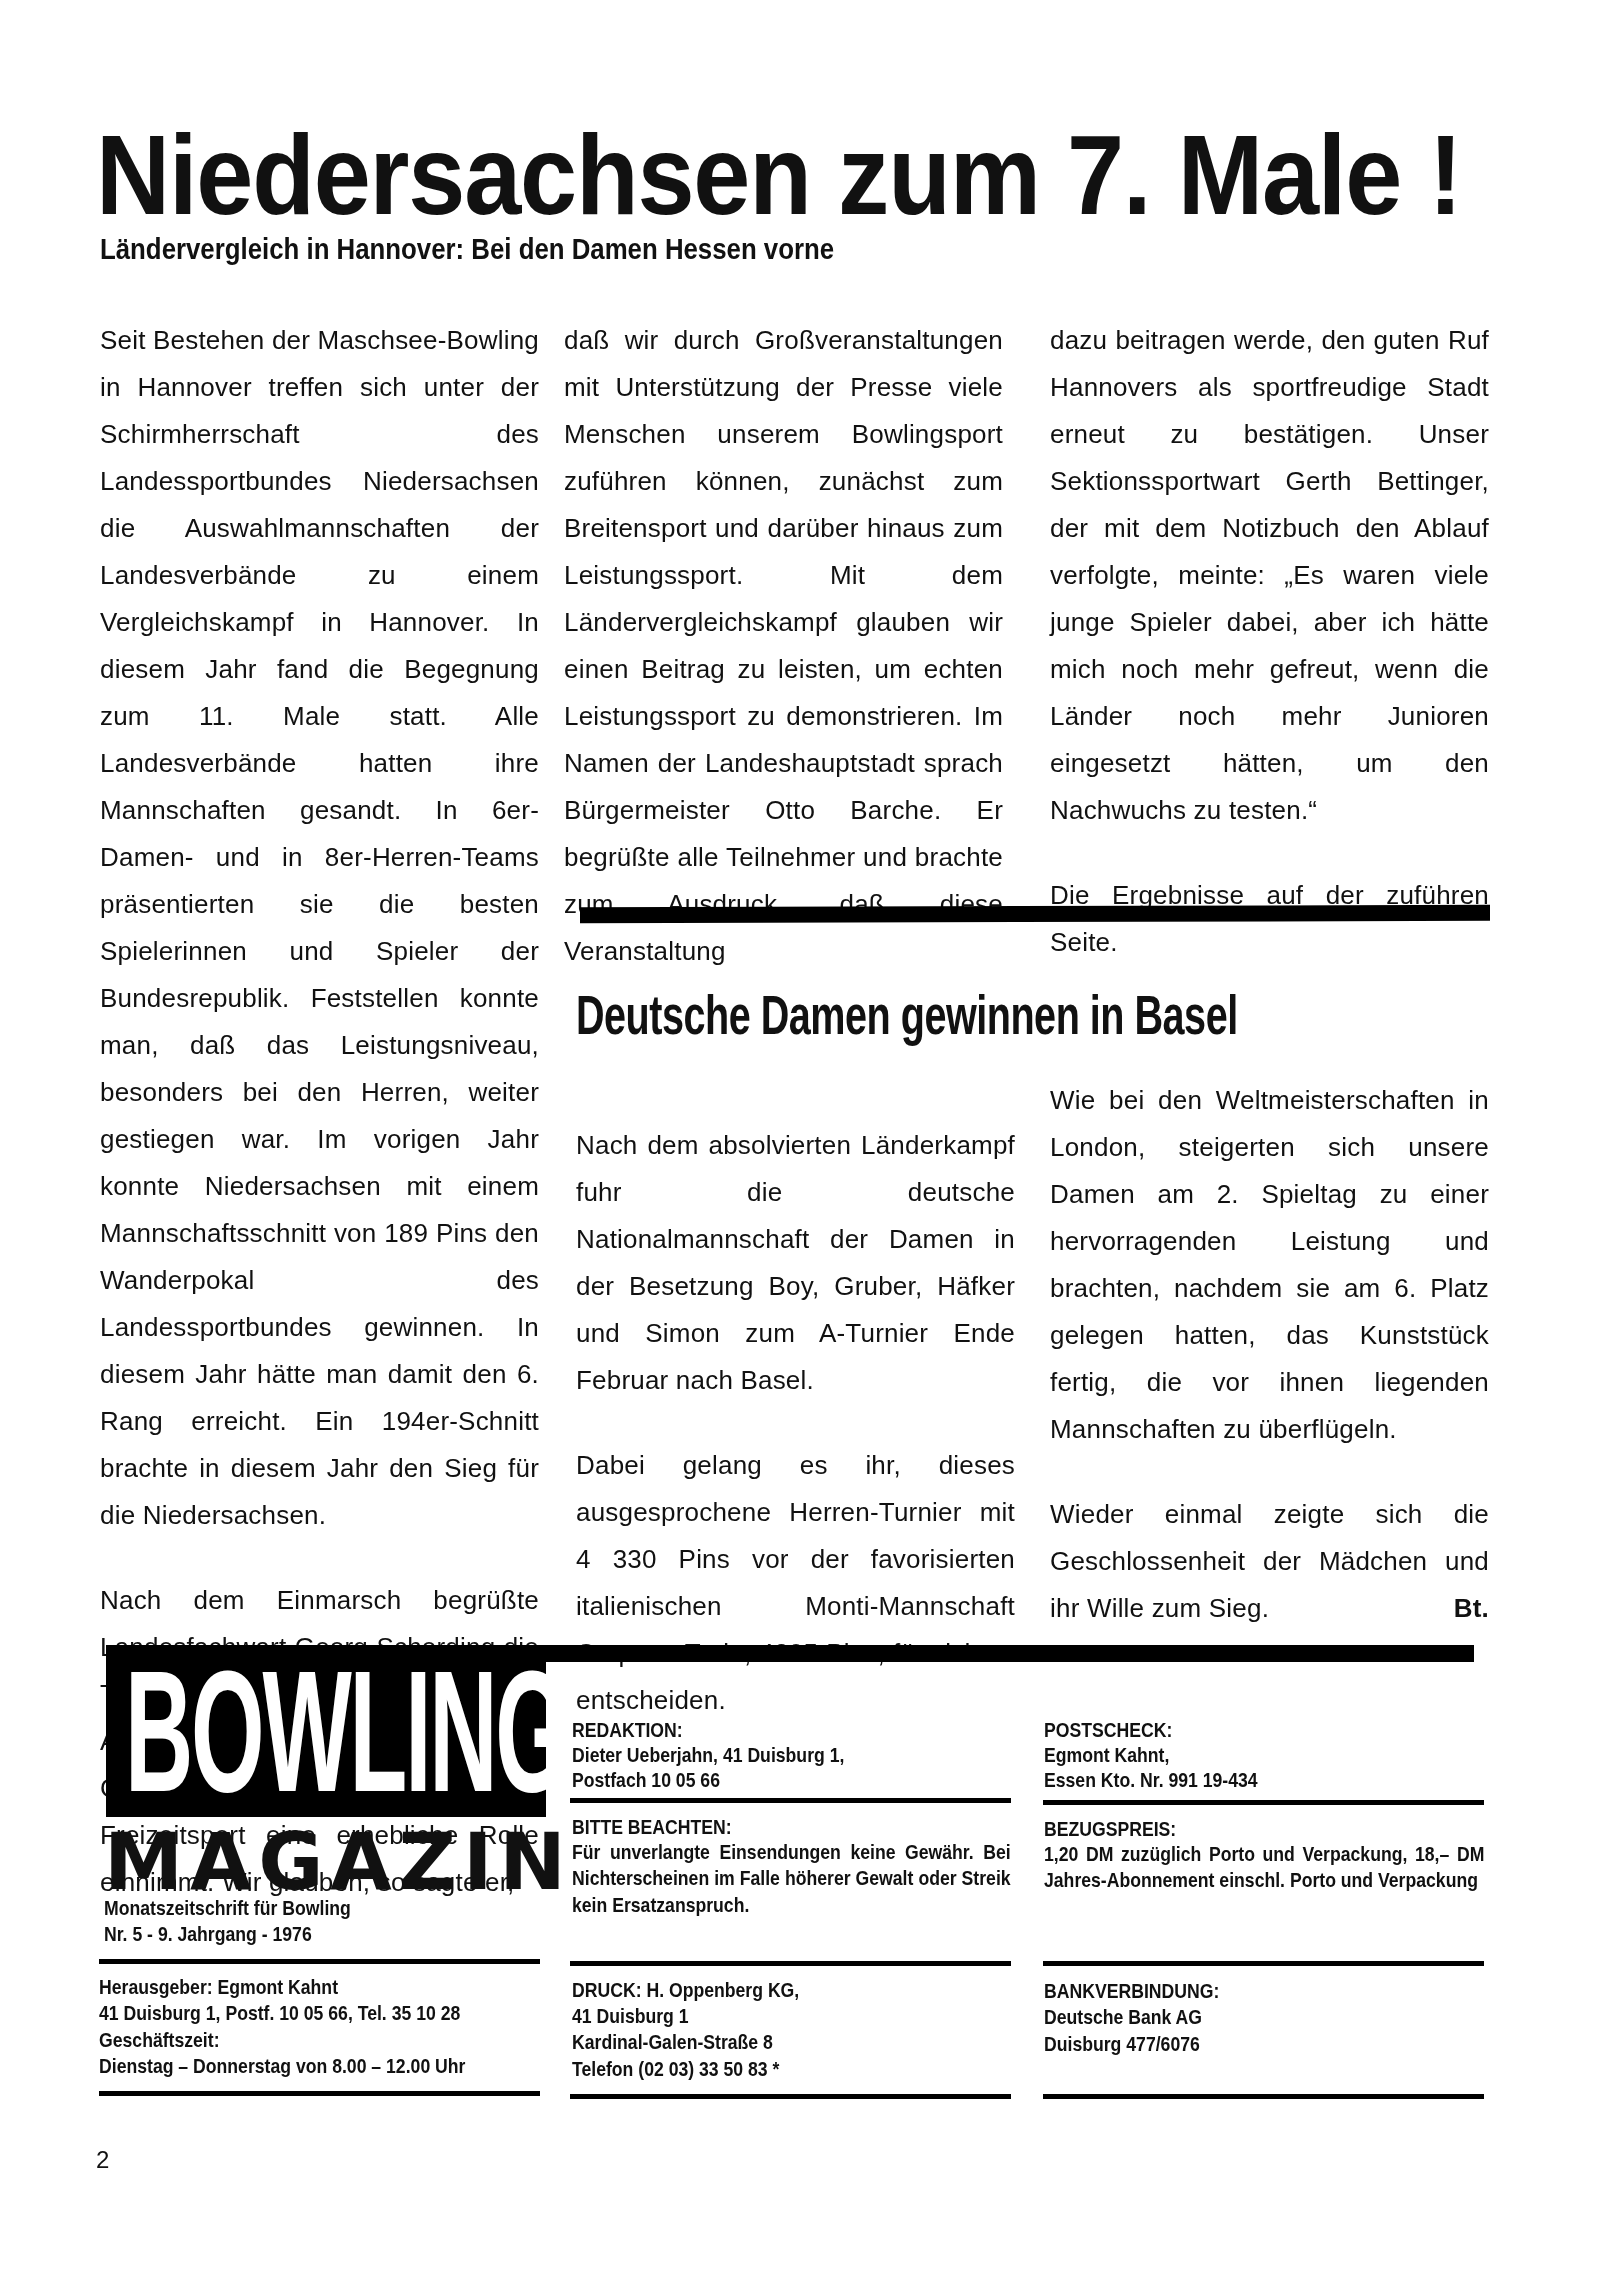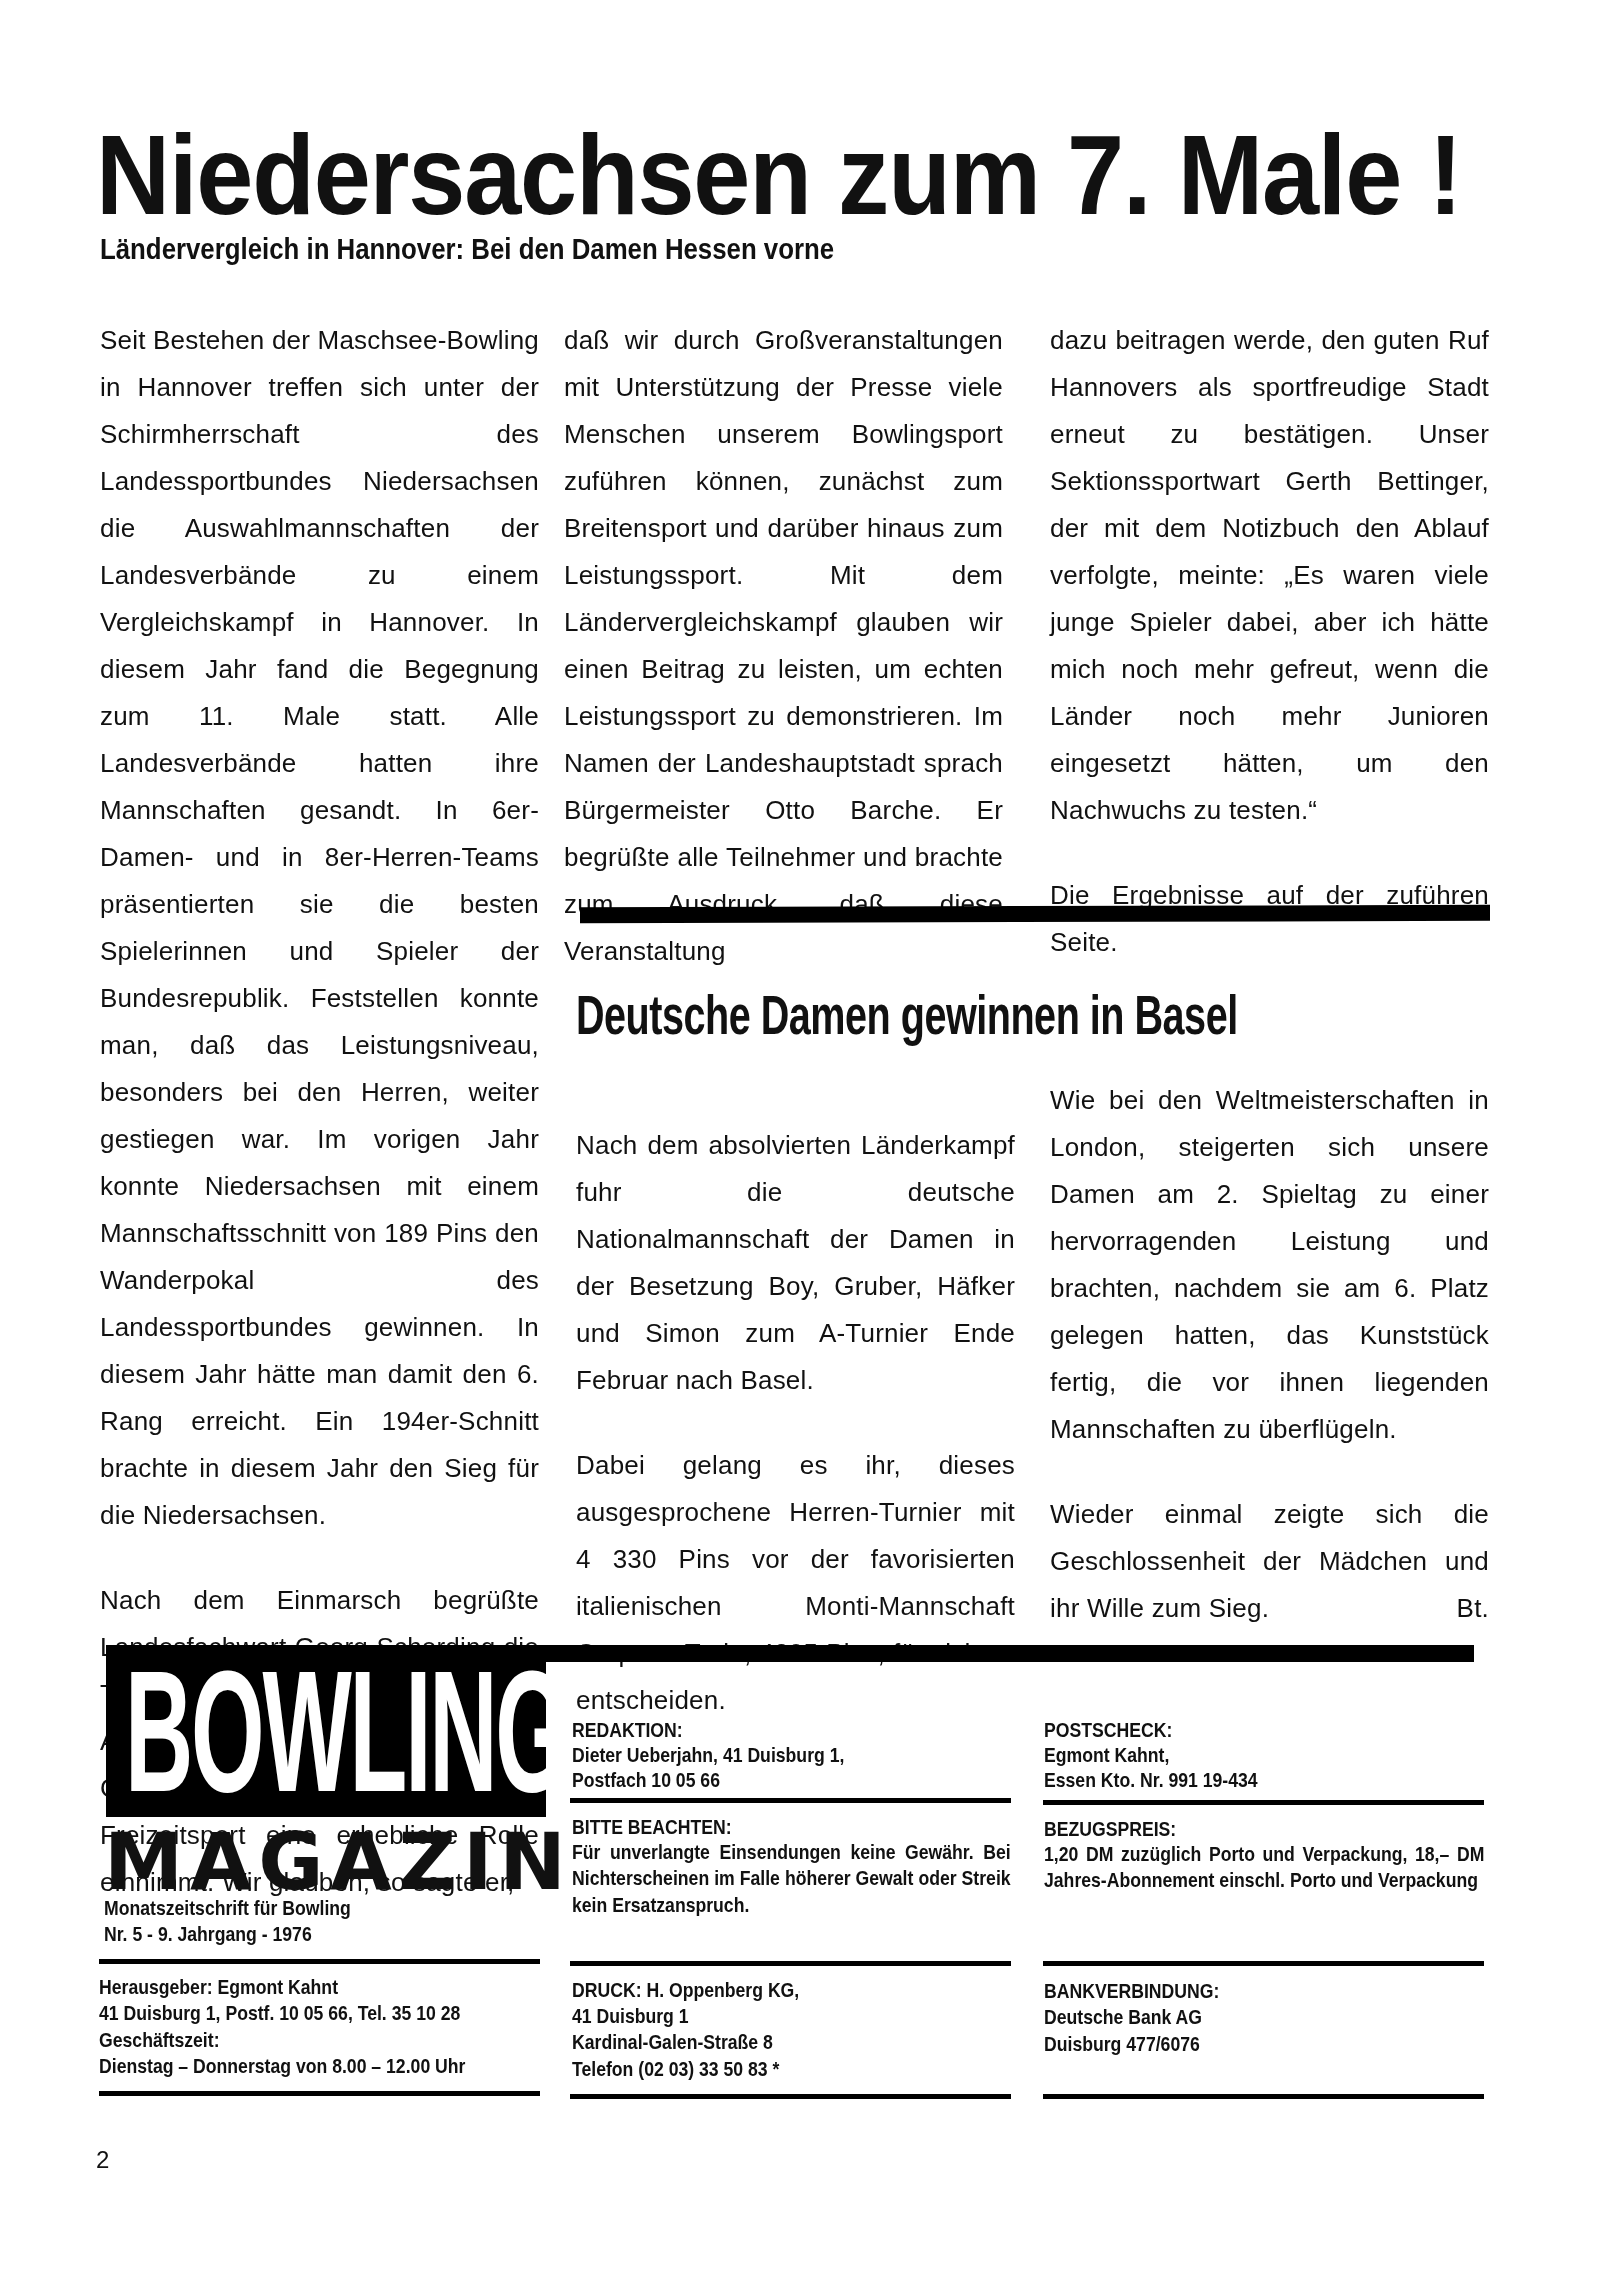--- a/index.html
+++ b/index.html
@@ -15,21 +15,21 @@
   .col p { margin:0 0 38px 0; }
   .col p:last-child { margin-bottom:0; }
   #a1c1 { left:100px; top:317px; }
   #a1c2 { left:564px; top:317px; }
   #a1c3 { left:1050px; top:317px; }
   #rule1 { left:580px; top:906px; width:910px; height:16px; background:#000; transform:rotate(-0.15deg); }
   #headline2 { left:576px; top:988px; font-size:55px; font-weight:bold; white-space:nowrap; line-height:1;
                transform:scaleX(0.72); transform-origin:left top; letter-spacing:-0.7px; }
   #a2c1 { left:576px; top:1077px;margin-top:45px; }
   #a2c2 { left:1050px; top:1077px; }
-  .sig { font-weight:normal; float:right; }
+  .sig { font-weight:bold; float:right; }
 
   
   #topbar { left:106px; top:1645px; width:1368px; height:17px; background:#000; }
   #logo-box { left:106px; top:1645px; width:440px; height:172px; background:#000; overflow:hidden; }
   #logo-bowling { left:125px; top:1650px; width:409px; height:162px; color:#fff; font-weight:bold;
                   font-size:172px; line-height:162px; white-space:nowrap; letter-spacing:-4px;
                   transform:scaleX(0.55); transform-origin:left top; }
   #logo-magazin { left:104px; top:1823px; font-size:78px; font-weight:bold; line-height:1; letter-spacing:6.6px;
                   transform:scaleX(1.02); transform-origin:left top; white-space:nowrap; font-family:"DejaVu Sans", sans-serif; }
   .imp { position:absolute; font-weight:bold; font-size:20.5px; line-height:26.4px; white-space:nowrap;

